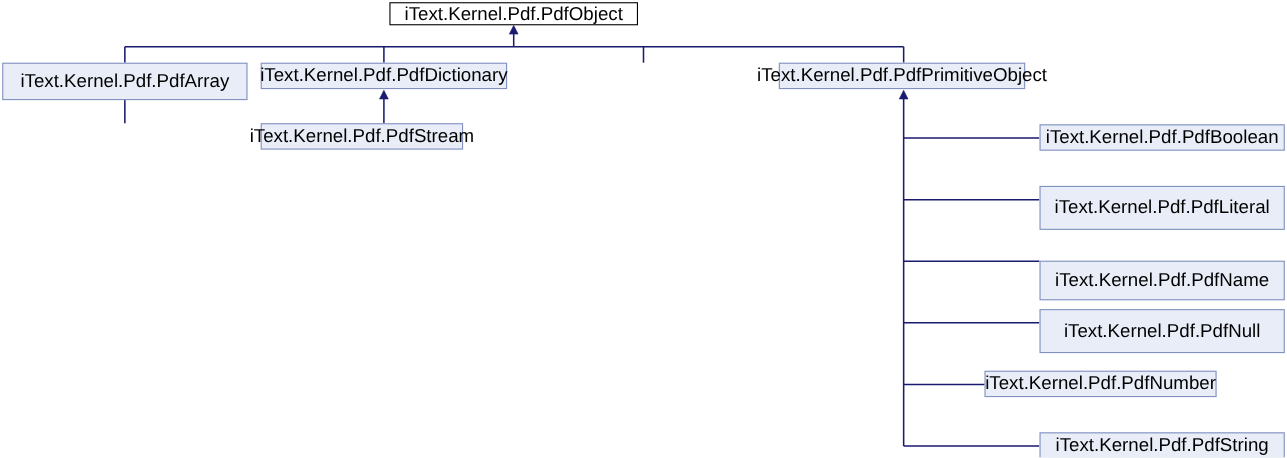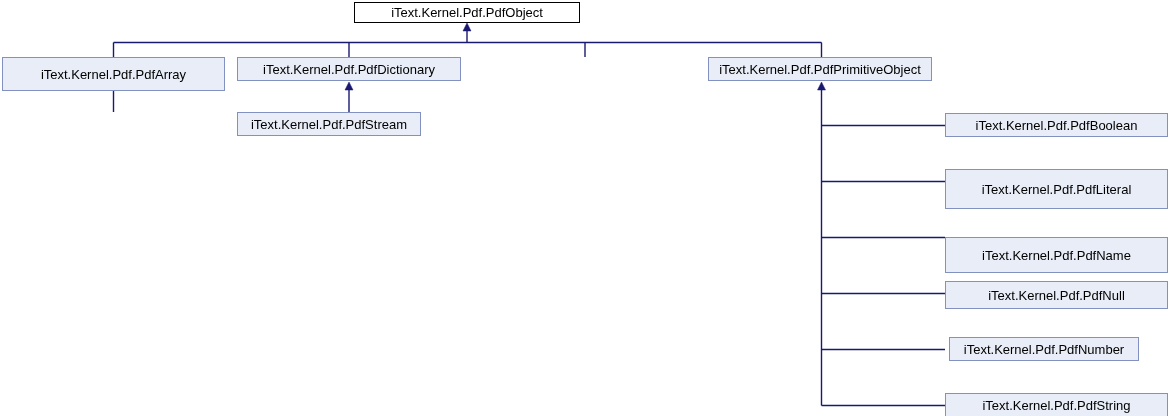--- a/index.html
+++ b/index.html
@@ -26,21 +26,21 @@
     left: 0; top: 0;
     width: 1170px; height: 416px;
   }
   .edge-layer line { stroke: var(--line); stroke-width: 1.4; }
   .edge-layer polygon { fill: var(--line); stroke: var(--line); stroke-width: 0.5; }
   .node {
     position: absolute;
     display: flex;
     align-items: center;
     justify-content: center;
-    font-size: 13px;
+    font-size: 17px;
     color: var(--text);
     background: var(--node-fill);
     border: 1px solid var(--node-border);
     white-space: nowrap;
     cursor: pointer;
   }
   .node.root {
     background: var(--root-fill);
     border: 1px solid var(--root-border);
     cursor: default;
@@ -84,17 +84,17 @@
 
   <div class="node" style="left:2px;   top:57px;  width:223px; height:34px">iText.Kernel.Pdf.PdfArray</div>
   <div class="node" style="left:237px; top:57px;  width:224px; height:24px">iText.Kernel.Pdf.PdfDictionary</div>
   <div class="node" style="left:708px; top:57px;  width:224px; height:24px">iText.Kernel.Pdf.PdfPrimitiveObject</div>
 
   <div class="node" style="left:237px; top:112px; width:184px; height:24px">iText.Kernel.Pdf.PdfStream</div>
 
   <div class="node" style="left:945px; top:113px; width:223px; height:24px">iText.Kernel.Pdf.PdfBoolean</div>
   <div class="node" style="left:945px; top:169px; width:223px; height:40px">iText.Kernel.Pdf.PdfLiteral</div>
   <div class="node" style="left:945px; top:237px; width:223px; height:36px">iText.Kernel.Pdf.PdfName</div>
-  <div class="node" style="left:945px; top:281px; width:223px; height:28px">iText.Kernel.Pdf.PdfNull</div>
-  <div class="node" style="left:949px; top:337px; width:190px; height:24px">iText.Kernel.Pdf.PdfNumber</div>
+  <div class="node" style="left:945px; top:281px; width:223px; height:40px">iText.Kernel.Pdf.PdfNull</div>
+  <div class="node" style="left:895px; top:337px; width:211px; height:24px">iText.Kernel.Pdf.PdfNumber</div>
   <div class="node" style="left:945px; top:393px; width:223px; height:24px">iText.Kernel.Pdf.PdfString</div>
 
 </div>
 
 </body></html>

